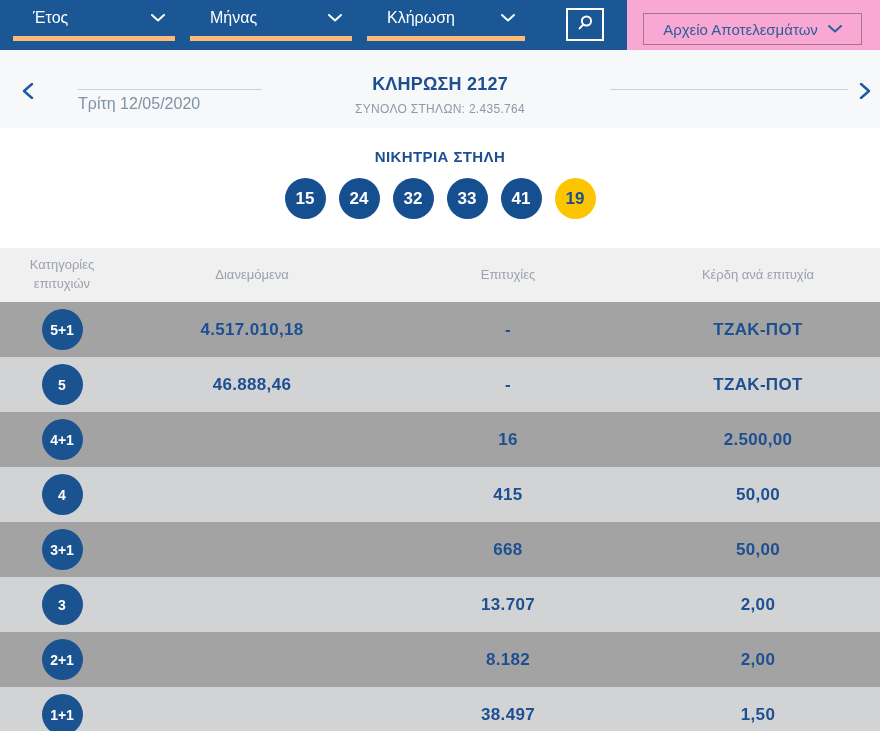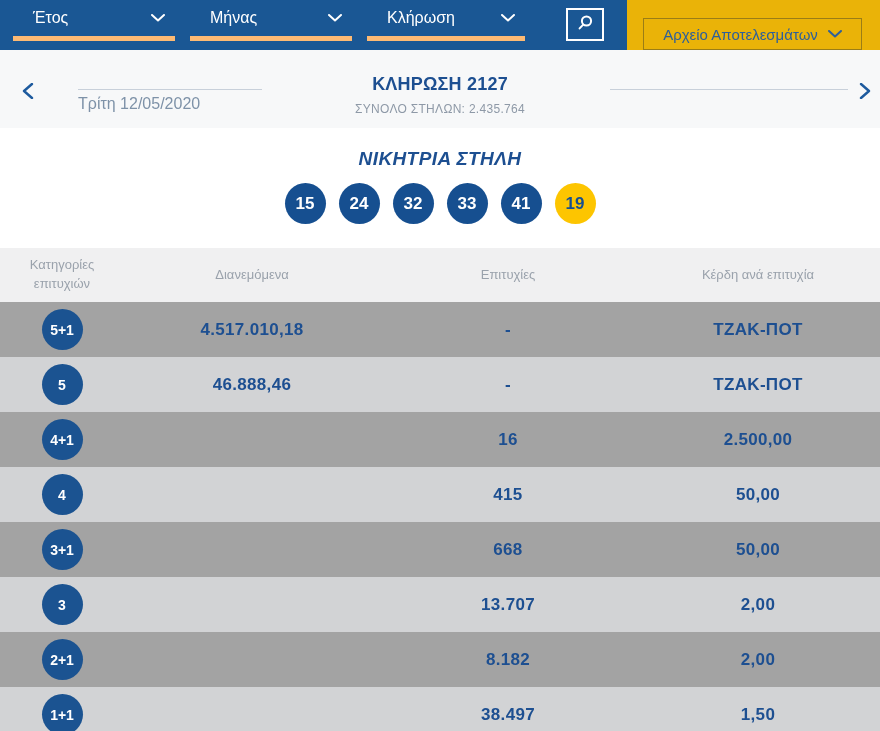--- a/index.html
+++ b/index.html
@@ -9,39 +9,39 @@
 
   
   .topbar { display:flex; height:50px; }
   .topbar-left { width:627px; background:#1a5794; display:flex; align-items:flex-start; padding-left:13px; }
   .dropdown { width:162px; height:41px; border-bottom:5px solid #fdba74; display:flex; align-items:center; justify-content:space-between; padding:0 10px 0 20px; cursor:pointer; }
   .dropdown + .dropdown { margin-left:15px; }
   .dropdown:nth-child(3) { width:158px; }
   .dropdown .lbl { color:#fff; font-size:16px; }
   .chev-svg { display:block; }
   .search-btn { margin-left:41px; margin-top:8px; width:38px; height:33px; border:2px solid #fff; background:transparent; display:flex; align-items:center; justify-content:center; cursor:pointer; }
-  .topbar-right { flex:1; background:#eab308; display:flex; align-items:flex-end; }
+  .topbar-right { flex:1; background:#f9a8d4; display:flex; align-items:center; }
   .archive-btn { margin:8px 0 0 16px; width:219px; height:32px; background:transparent; border:1px solid rgba(60,60,40,.45); display:flex; align-items:center; justify-content:center; gap:10px; cursor:pointer; }
   .archive-btn .lbl { color:#2d5f9b; font-size:15px; }
 
   
   .draw-nav { position:relative; height:78px; background:#f7f8f9; }
   .nav-chev { position:absolute; top:33px; background:none; border:none; cursor:pointer; padding:0; }
   .nav-chev.prev { left:22px; }
   .nav-chev.next { right:9px; }
   .prev-line { position:absolute; left:78px; top:39px; width:184px; border-top:1px solid #c8d0da; }
   .next-line { position:absolute; left:610px; top:39px; width:238px; border-top:1px solid #c8d0da; }
   .prev-date { position:absolute; left:78px; top:45px; font-size:16px; color:#7e92a8; cursor:pointer; }
   .nav-center { position:absolute; left:290px; width:300px; top:24px; text-align:center; }
   .draw-title { font-size:18px; font-weight:bold; color:#1d4f91; letter-spacing:.2px; }
   .draw-sub { margin-top:7px; font-size:12px; color:#8e99a7; letter-spacing:.3px; }
 
   
   .winning { height:120px; background:#fff; text-align:center; }
-  .winning-heading { padding-top:20px; font-size:19px; font-weight:bold; color:#1d4f91; letter-spacing:.4px;font-style:italic; }
+  .winning-heading { padding-top:20px; font-size:15px; font-weight:bold; color:#1d4f91; letter-spacing:.4px; }
   .balls { margin-top:13px; display:flex; justify-content:center; gap:13px; }
   .ball { width:41px; height:41px; border-radius:50%; background:#164f90; color:#fff; font-size:17px; font-weight:bold; display:flex; align-items:center; justify-content:center; }
   .ball.bonus { background:#fdc500; color:#164f90; }
 
   
   .tbl-grid { display:grid; grid-template-columns:124px 256px 256px 244px; align-items:center; }
   .tbl-header { height:54px; background:#f0f0f1; }
   .tbl-header .hcell { text-align:center; font-size:13px; color:#9aa2ac; line-height:1.45; }
   .tbl-header .hcell .inner { display:inline-block; max-width:92px; }
   .tbl-row { height:55px; }

